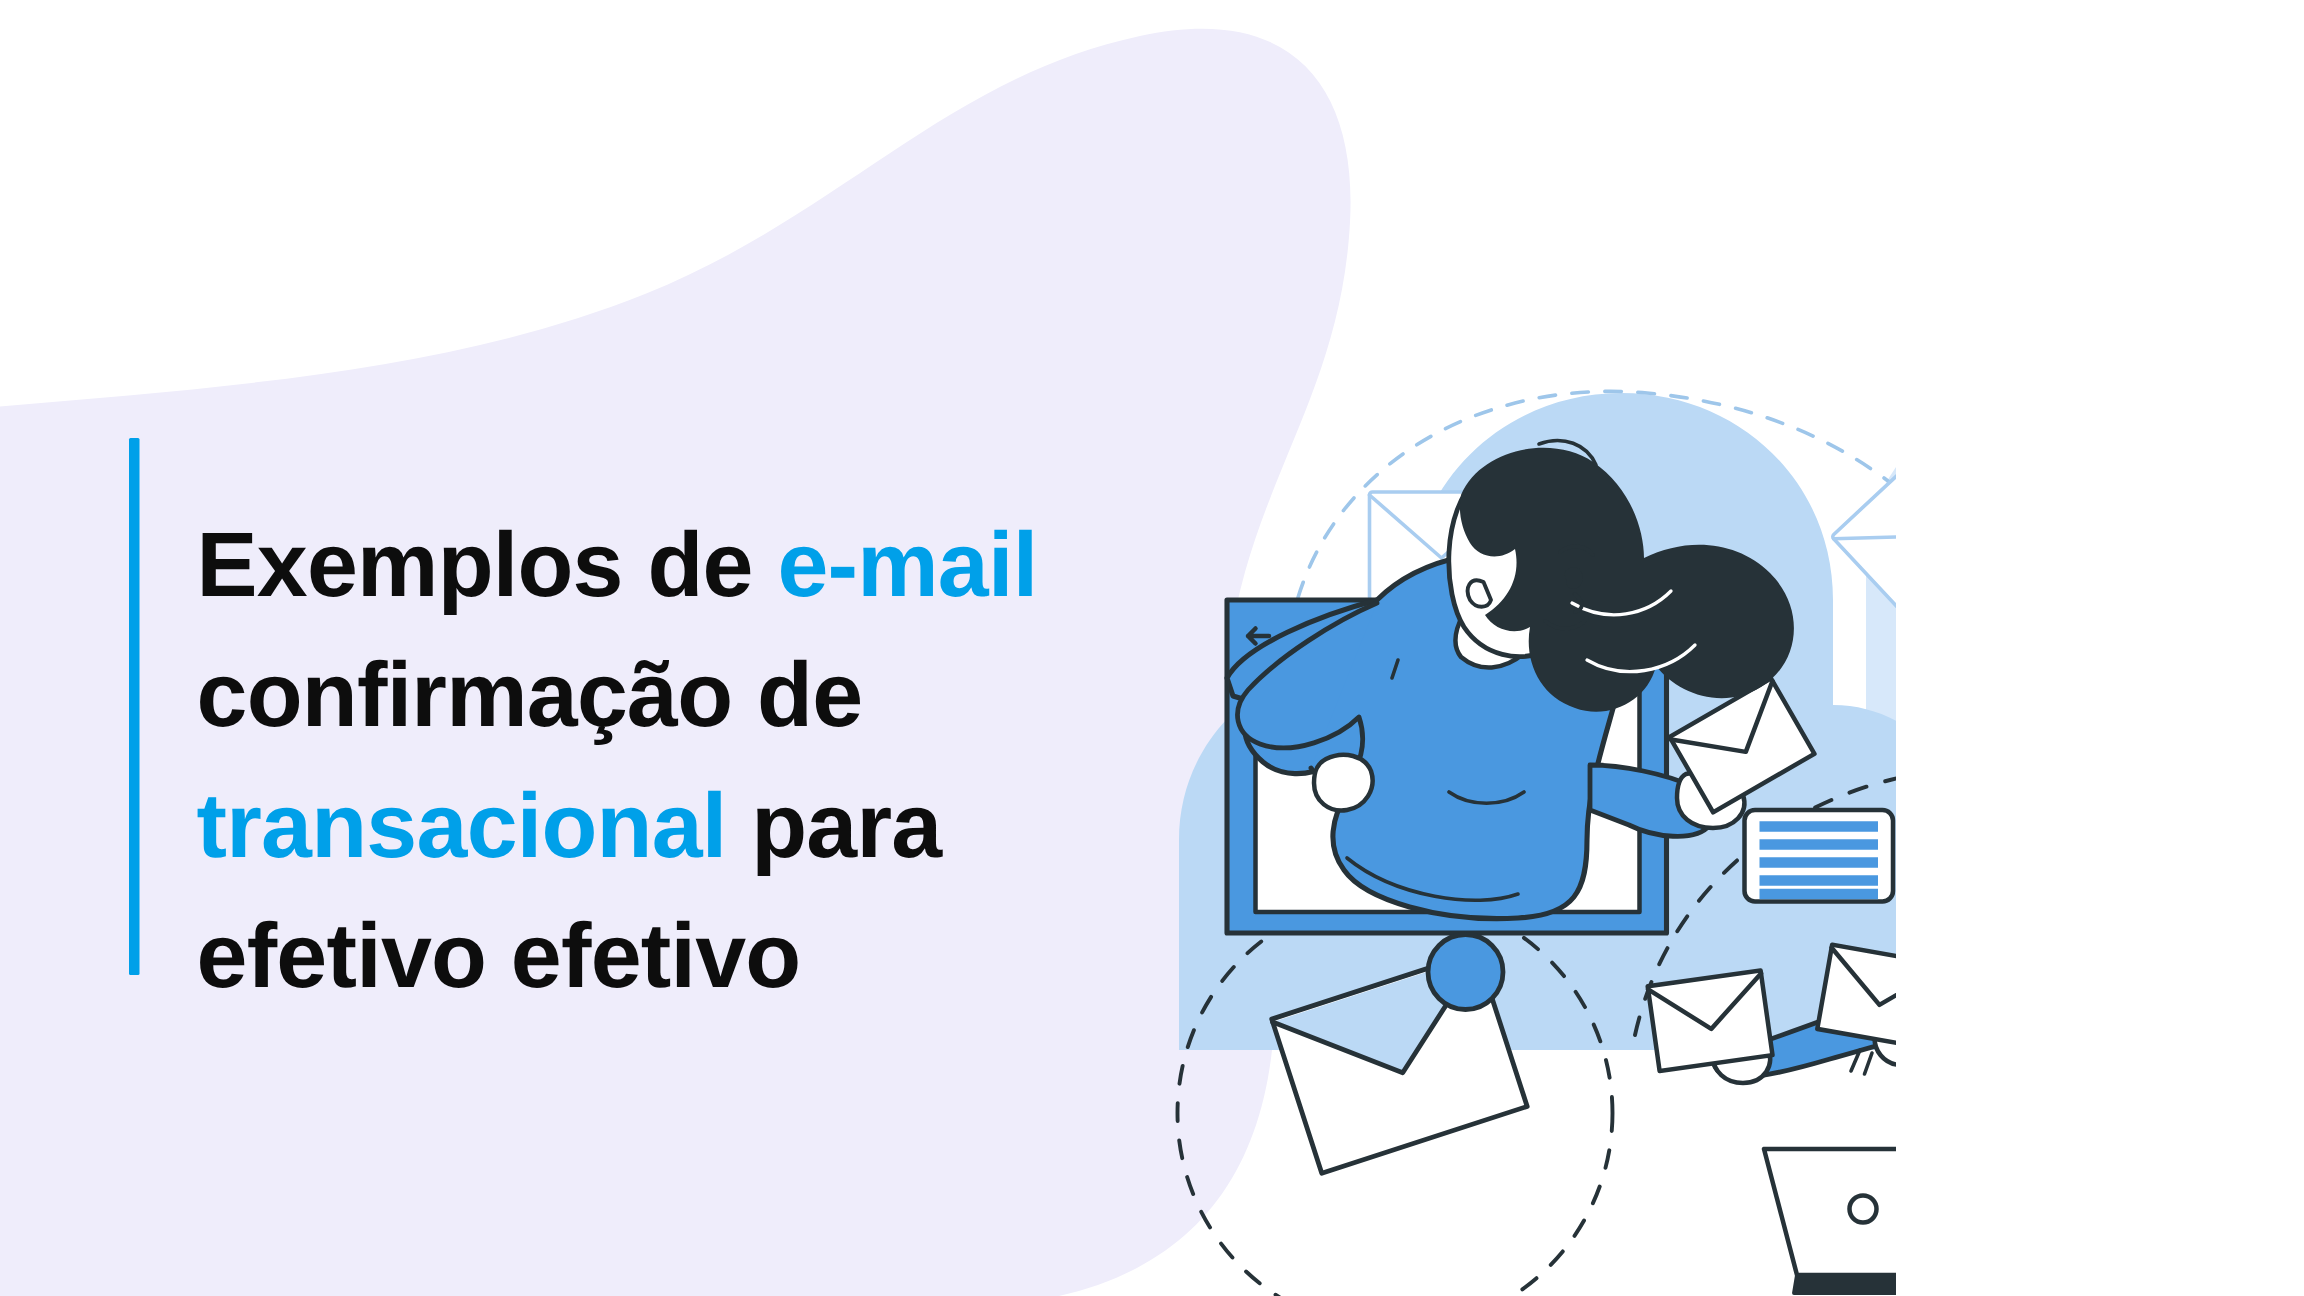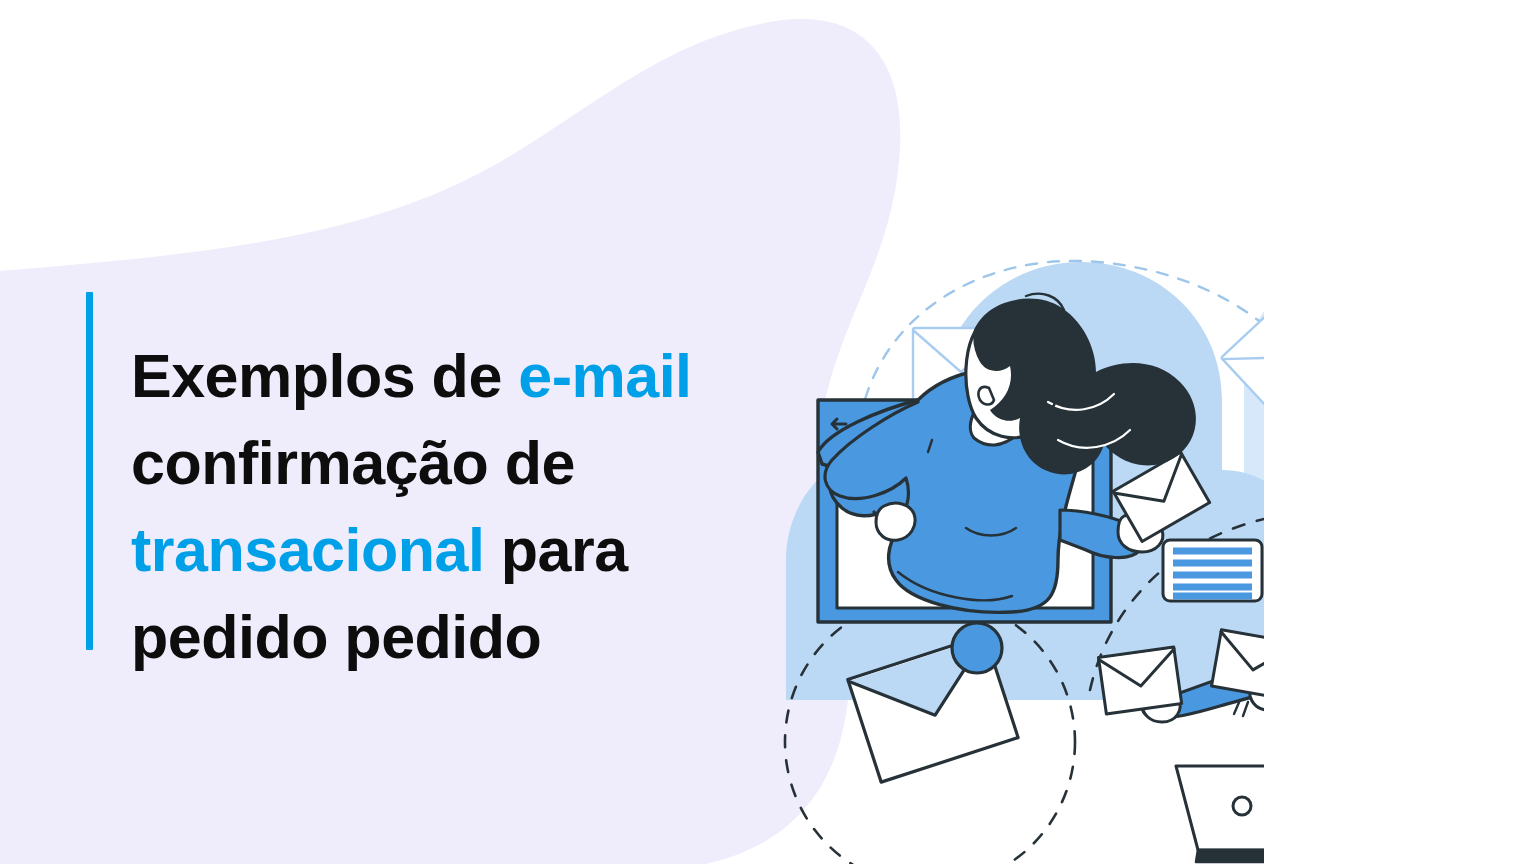--- a/index.html
+++ b/index.html
@@ -95,21 +95,21 @@
       <path stroke-dasharray="11 11" d="M1350,452 C 1395,330 1432,300 1452,310"></path>
     </g>
     <g fill="none" stroke="#263238" stroke-width="2.6" stroke-linecap="round">
       <circle cx="930" cy="742" r="145" stroke-dasharray="12 13"></circle>
       <path stroke-dasharray="12 13" d="M1090,690 C 1110,600 1180,540 1260,520 C 1330,503 1370,470 1385,420"></path>
     </g>
   </svg>
 
   <div id="headline-block">
     <div id="accent-bar" style="background: rgb(0, 160, 233);"></div>
-    <h1 id="headline-text"><span class="hl-line"><span>Exemplos de </span><span class="hl-accent">e-mail</span></span><span class="hl-line"><span>confirmação de</span></span><span class="hl-line"><span class="hl-accent">transacional</span><span> para</span></span><span class="hl-line"><span>pedido pedido</span></span></h1>
+    <h1 id="headline-text"><span class="hl-line"><span>Exemplos de </span><span class="hl-accent">e-mail</span></span><span class="hl-line"><span>confirmação de</span></span><span class="hl-line"><span class="hl-accent">transacional</span><span> para</span></span><span class="hl-line"><span>efetivo efetivo</span></span></h1>
   </div>
 
   <svg id="art-layer" viewBox="0 0 1536 864" aria-hidden="true">
     <g fill="none" stroke="#263238" stroke-width="3" stroke-linejoin="round" stroke-linecap="round">
 
       <g stroke="#a9cdf0" stroke-width="2.4" fill="#ffffff">
         <rect x="913" y="328" width="96" height="72" rx="2"></rect>
         <path d="M913,330 L961,372 L1009,330"></path>
       </g>
       <g stroke="#a9cdf0" stroke-width="2.4" fill="#ffffff">

